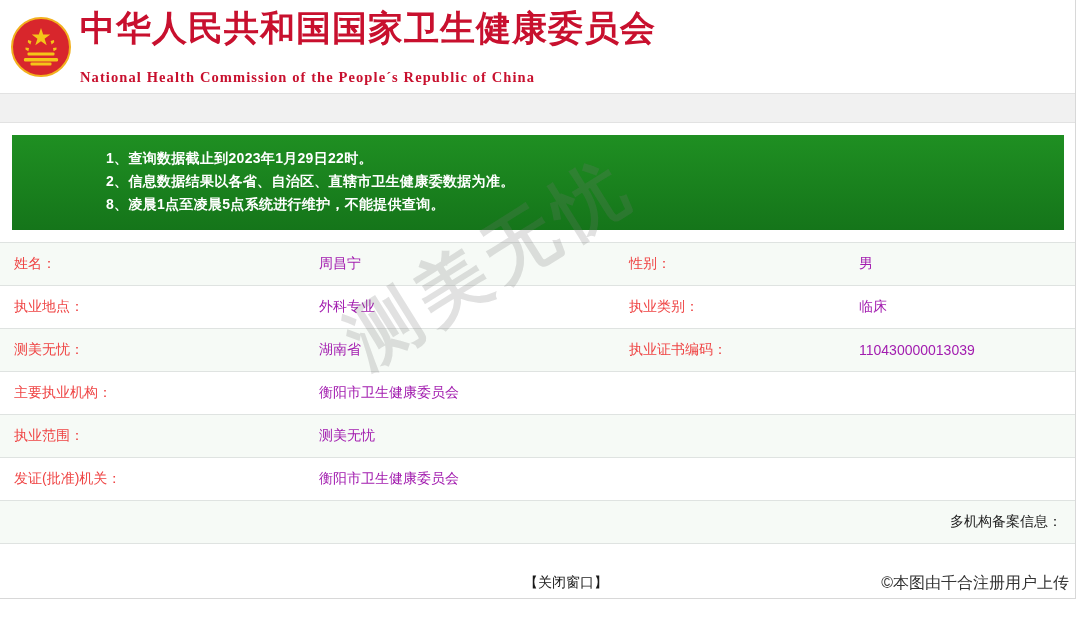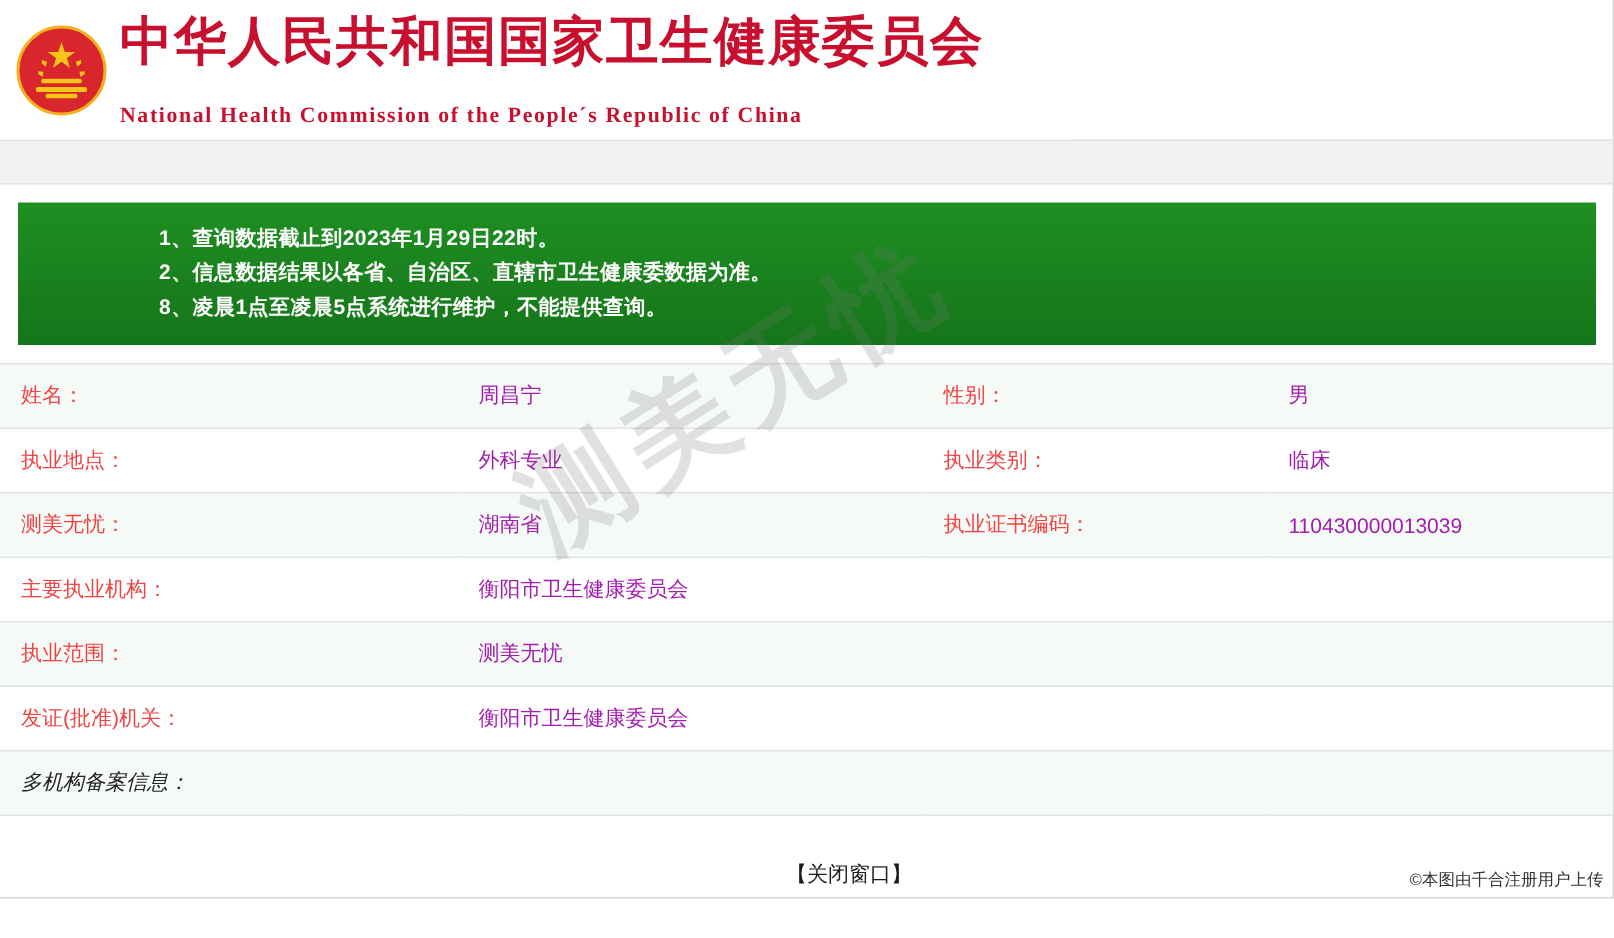--- a/index.html
+++ b/index.html
@@ -121,25 +121,24 @@
   }
   .val {
     width: 310px;
     color: #a21caf;
   }
   .lbl2 { width: 230px; }
   .val2 { width: 231px; }
   .row-alt td { background: #ffffff; }
 
   .multi-title {
-    text-align: left;
+    text-align: right;
     font-size: 14px;
     height: 44px;
     background: #ffffff;
-    font-style: italic;
   }
 
   .close-wrap {
     width: 1076px;
     text-align: center;
     margin-top: 30px;
     font-size: 14px;
     padding-left: 28px;
   }
   .close-link {
@@ -160,21 +159,21 @@
     transform: rotate(-32deg);
     letter-spacing: 8px;
     pointer-events: none;
     user-select: none;
     white-space: nowrap;
   }
   .corner-mark {
     position: absolute;
     right: 4px;
     bottom: 3px;
-    font-size: 11px;
+    font-size: 16px;
     color: #333;
     background: rgba(255,255,255,0.6);
     padding: 1px 2px;
     white-space: nowrap;
   }
 </style>
 </head>
 <body>
 
 <div class="page">

